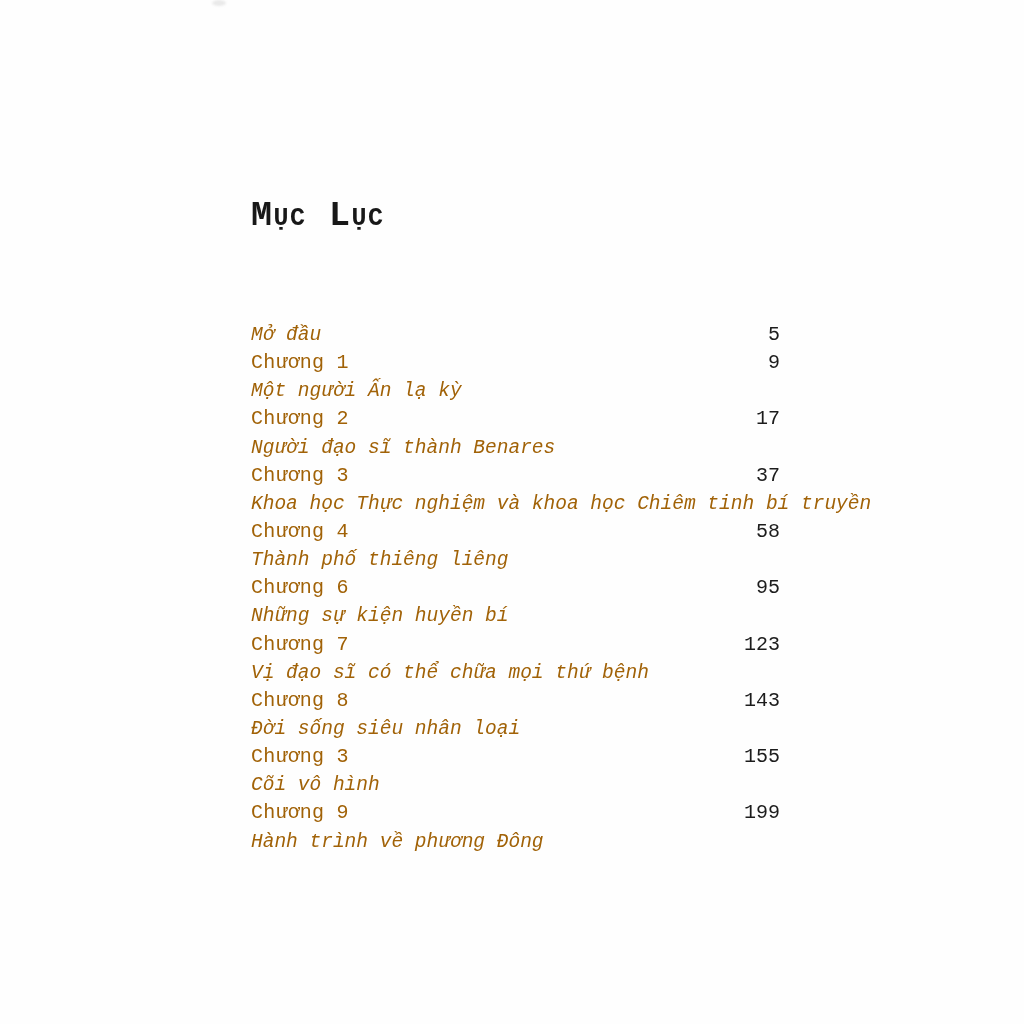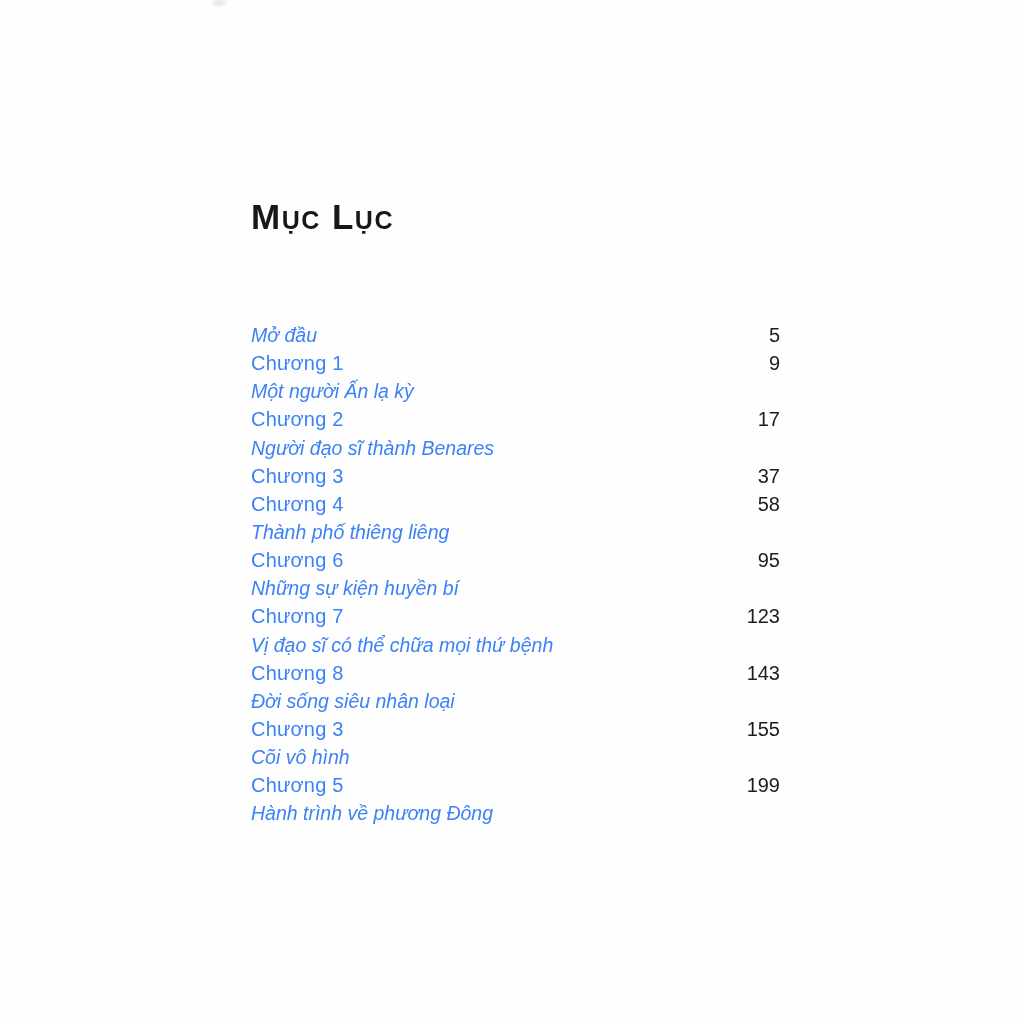--- a/index.html
+++ b/index.html
@@ -6,21 +6,21 @@
     margin: 0;
     padding: 0;
     background: #ffffff;
   }
   .page {
     position: relative;
     width: 1024px;
     height: 1024px;
     background: #fefefe;
     overflow: hidden;
-    font-family: Liberation Sans, sans-serif;
+    font-family: Liberation Mono, monospace;
     color: #1c1c1c;
     text-align: center;
   }
   .scan-speck {
     position: absolute;
     left: 212px;
     top: 0px;
     width: 14px;
     height: 6px;
     background: #d9d9d9;
@@ -48,21 +48,21 @@
   .toc-row {
     display: flex;
     justify-content: space-between;
     align-items: baseline;
     height: 28.15px;
     line-height: 28.15px;
     font-size: 20px;
     white-space: nowrap;
   }
   .toc-row .label {
-    color: #3b82f6;
+    color: #a16207;
     letter-spacing: 0.2px;
   }
   .toc-row.italic .label {
     font-style: italic;
     font-size: 19.5px;
     letter-spacing: 0px;
   }
   .toc-row .pagenum {
     color: #1c1c1c;
     font-size: 20px;
@@ -101,20 +101,24 @@
     <div class="toc-row italic">
       <span class="label">Người đạo sĩ thành Benares</span>
       <span class="pagenum"></span>
     </div>
 
     <div class="toc-row">
       <span class="label">Chương 3</span>
       <span class="pagenum">37</span>
     </div>
 
+    <div class="toc-row italic">
+      <span class="label">Khoa học Thực nghiệm và khoa học Chiêm tinh bí truyền</span>
+      <span class="pagenum"></span>
+    </div>
 
     <div class="toc-row">
       <span class="label">Chương 4</span>
       <span class="pagenum">58</span>
     </div>
 
 
 
     <div class="toc-row italic">
       <span class="label">Thành phố thiêng liêng</span>
@@ -155,21 +159,21 @@
       <span class="label">Chương 3</span>
       <span class="pagenum">155</span>
     </div>
 
     <div class="toc-row italic">
       <span class="label">Cõi vô hình</span>
       <span class="pagenum"></span>
     </div>
 
     <div class="toc-row">
-      <span class="label">Chương 5</span>
+      <span class="label">Chương 9</span>
       <span class="pagenum">199</span>
     </div>
 
     <div class="toc-row italic">
       <span class="label">Hành trình về phương Đông</span>
       <span class="pagenum"></span>
     </div>
   </div>
 
 </div>

